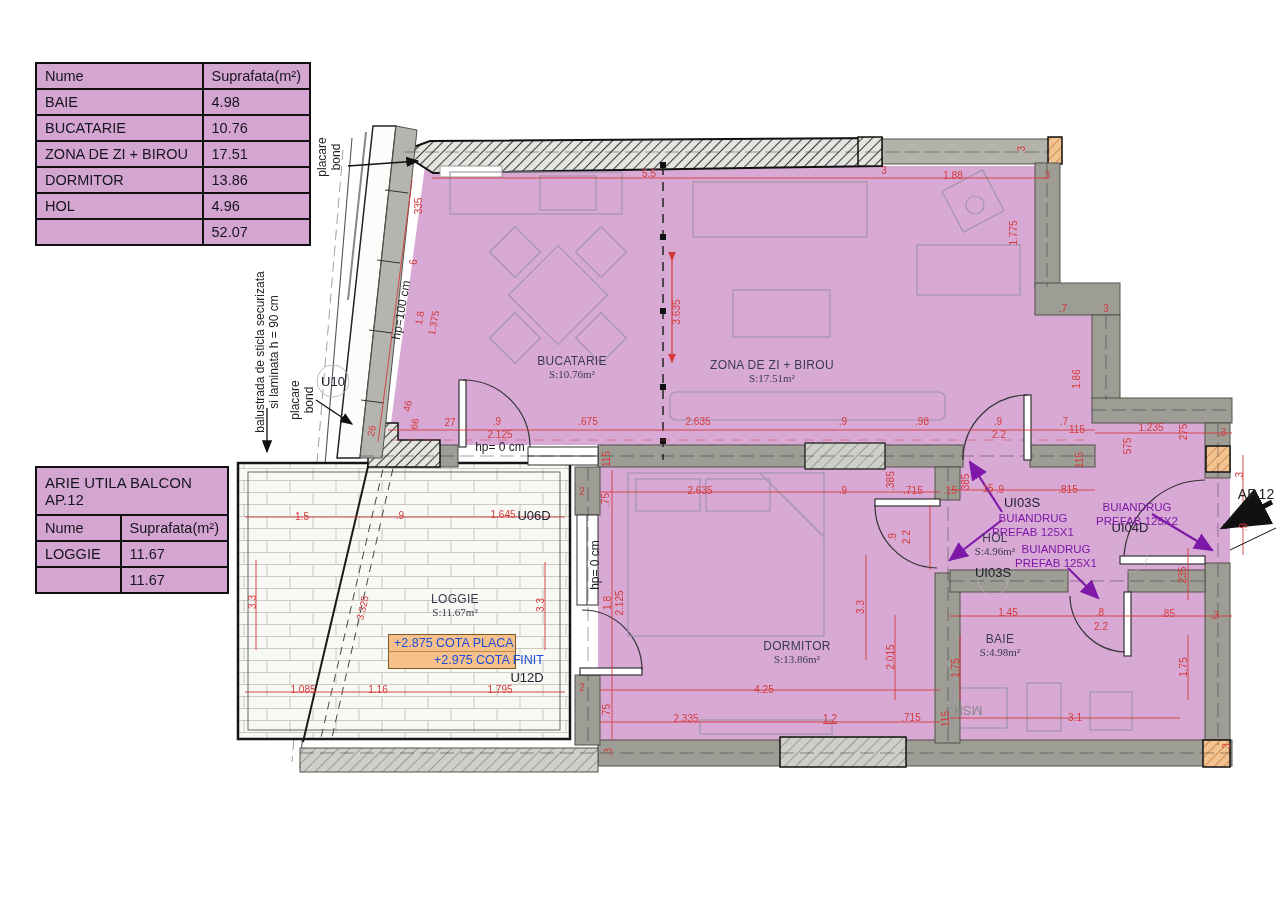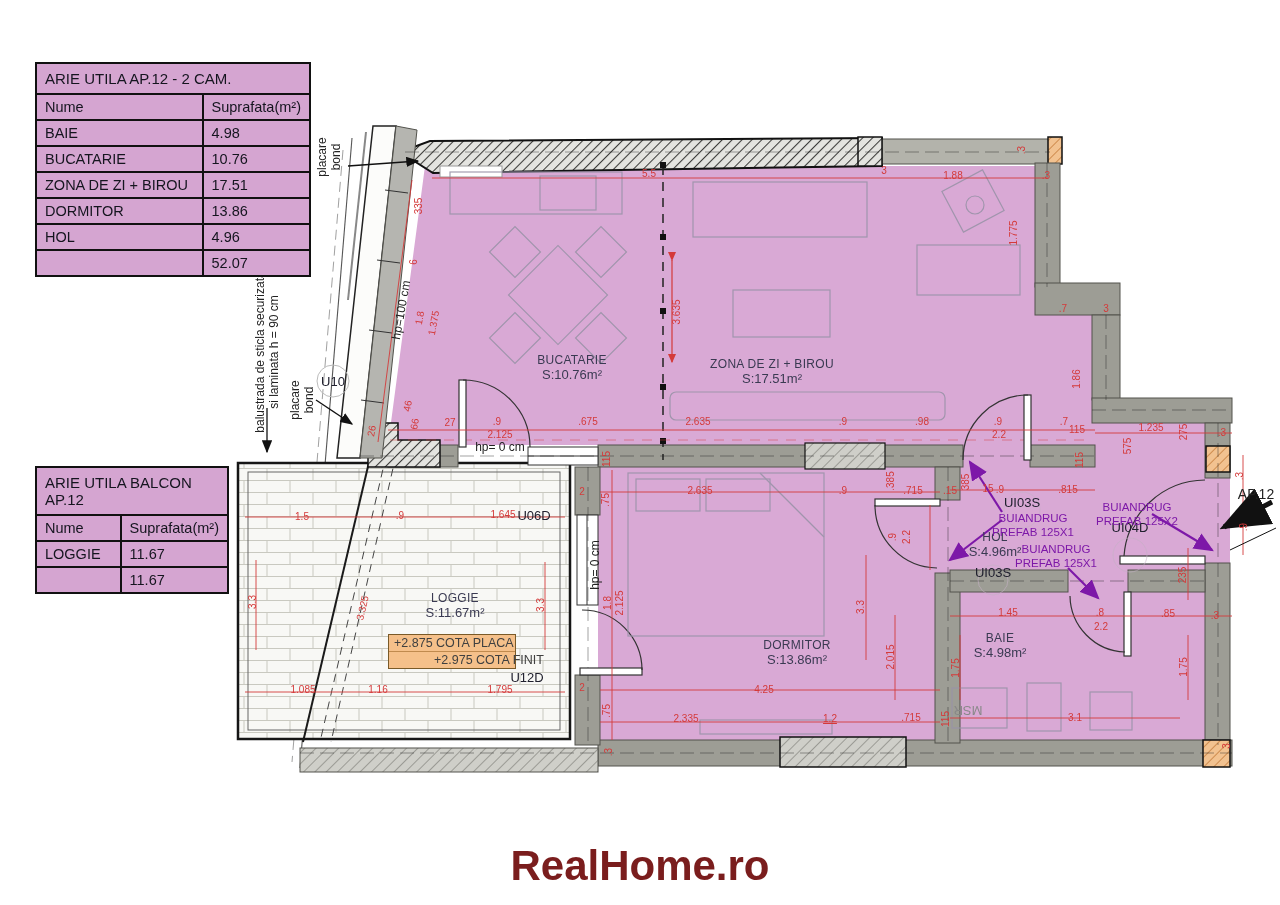--- a/index.html
+++ b/index.html
@@ -10,27 +10,27 @@
   .areas-table td{border:2.5px solid #111;padding:4px 8px;text-align:left;font-size:14.5px;vertical-align:middle;}
   .areas-table .t-title{font-size:15px;padding:6px 8px;}
   #table-apartment{left:35px;top:62px;width:276px;}
   #table-apartment td.c-name{width:166px;}
   #table-balcony{left:35px;top:466px;width:194px;}
   #table-balcony td.c-name{width:80px;}
   
   .dim{position:absolute;font-size:10px;color:#d43a3a;white-space:nowrap;line-height:1;}
   .room-label{position:absolute;transform:translate(-50%,-50%);text-align:center;color:#3a3a52;white-space:nowrap;}
   .room-label .rn{display:block;font-size:12px;letter-spacing:.3px;}
-  .room-label .ra{display:block;font-size:13px;}
+  .room-label .ra{display:block;font-size:11px;font-family:Liberation Serif, serif;}
   .door-label{position:absolute;transform:translate(-50%,-50%);font-size:13px;color:#20202e;white-space:nowrap;}
   .lintel{position:absolute;transform:translate(-50%,-50%);text-align:center;color:#7d18a8;font-size:11.5px;line-height:1.25;white-space:nowrap;}
   .ann{position:absolute;color:#222;font-size:12px;white-space:nowrap;line-height:1.15;}
   .vrot{transform:translate(-50%,-50%) rotate(-90deg);text-align:center;}
   .cota-box{position:absolute;left:388px;top:634px;width:126px;background:#f5c08a;border:1px solid #7a5a28;}
-  .cota-box div{padding:1px 5px;font-size:12.5px;color:#404040;border-bottom:1px solid #c08a4e;white-space:nowrap;}
+  .cota-box div{padding:1px 5px;font-size:12.5px;color:#1d4ed8;border-bottom:1px solid #c08a4e;white-space:nowrap;}
   .cota-box div:last-child{border-bottom:none;padding-left:45px;}
   #logo{position:absolute;left:0;right:0;top:842px;text-align:center;font-size:42px;font-weight:bold;
         color:#7a1d1d;letter-spacing:0px;}
   svg{position:absolute;left:0;top:0;}
 </style>
 </head>
 <body>
 
 <div id="canvas">
 
@@ -376,23 +376,20 @@
   <div class="ann" style="left:968px;top:710px;transform:translate(-50%,-50%) rotate(180deg);color:#888;font-size:13px;">MSR</div>
   <div class="ann" style="left:1256px;top:494px;transform:translate(-50%,-50%);font-size:14px;">AP.12</div>
 
   <div class="cota-box">
     <div>+2.875 COTA PLACA</div>
     <div>+2.975 COTA FINIT</div>
   </div>
 
   <table class="areas-table" id="table-apartment">
     <tbody>
-        <tr>
-          <td class="t-title" colspan="2">ARIE UTILA AP.12 - 2 CAM.</td>
-        </tr>
     <tr>
       <td class="c-name">Nume</td>
       <td>Suprafata(m²)</td>
     </tr>
     <tr>
           <td>BAIE</td>
           <td>4.98</td>
         </tr>
     <tr>
           <td>BUCATARIE</td>
@@ -430,14 +427,13 @@
           <td>LOGGIE</td>
           <td>11.67</td>
         </tr>
     <tr>
           <td></td>
           <td>11.67</td>
         </tr>
   </tbody>
     </table>
 
-  <div id="logo">RealHome.ro</div>
 </div>
 
 </body></html>

